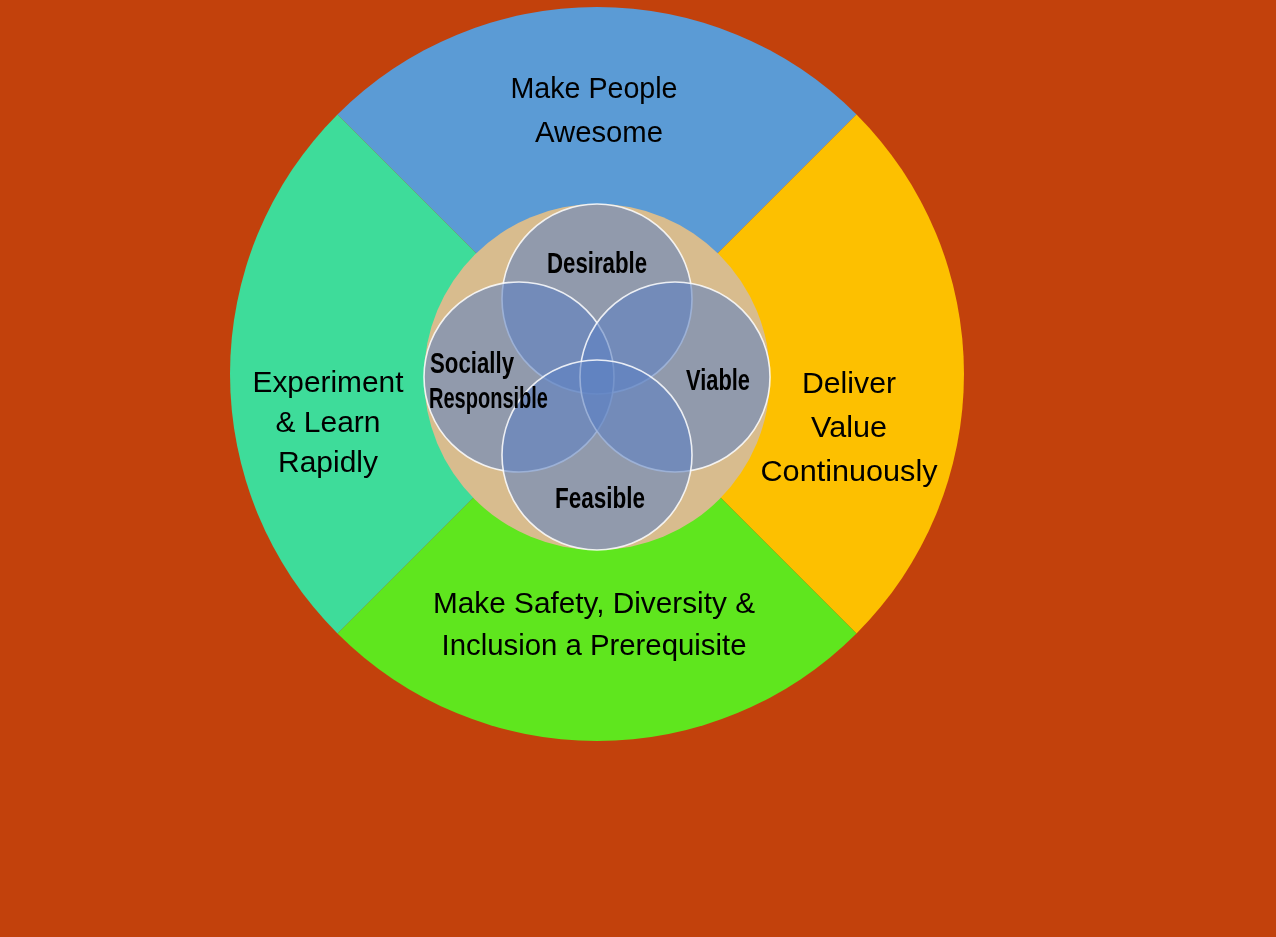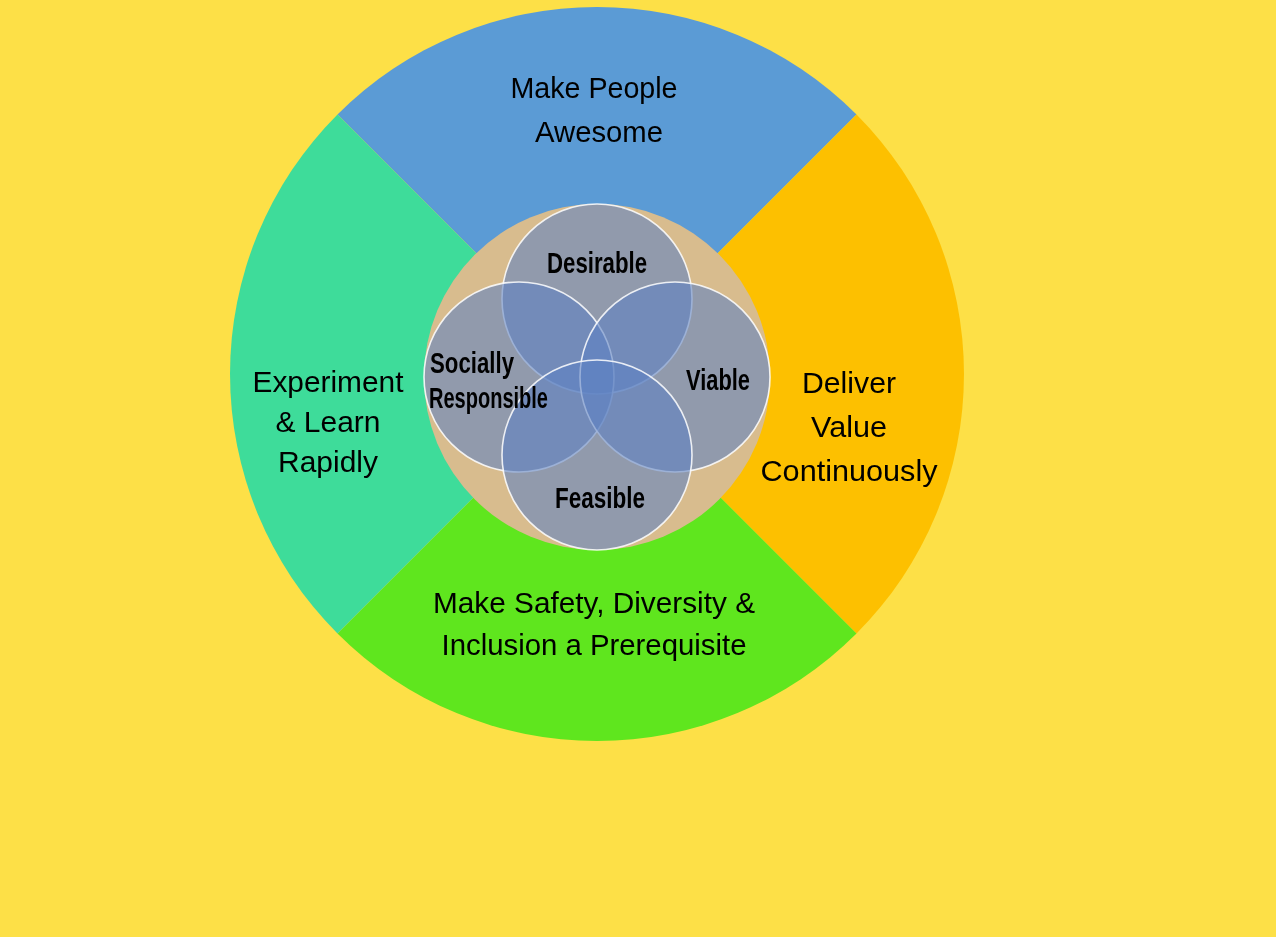--- a/index.html
+++ b/index.html
@@ -7,21 +7,21 @@
     padding: 0;
     background: #000000;
     width: 1276px;
     height: 937px;
     overflow: hidden;
   }
   .stage {
     position: relative;
     width: 1276px;
     height: 937px;
-    background: #fde047;
+    background: #c2410c;
   }
   svg { display: block; }
   .q-label {
     font-family: "Liberation Sans", sans-serif;
     font-size: 30px;
     font-weight: 400;
   }
   .v-label {
     font-family: "Liberation Sans", sans-serif;
     font-size: 30px;

